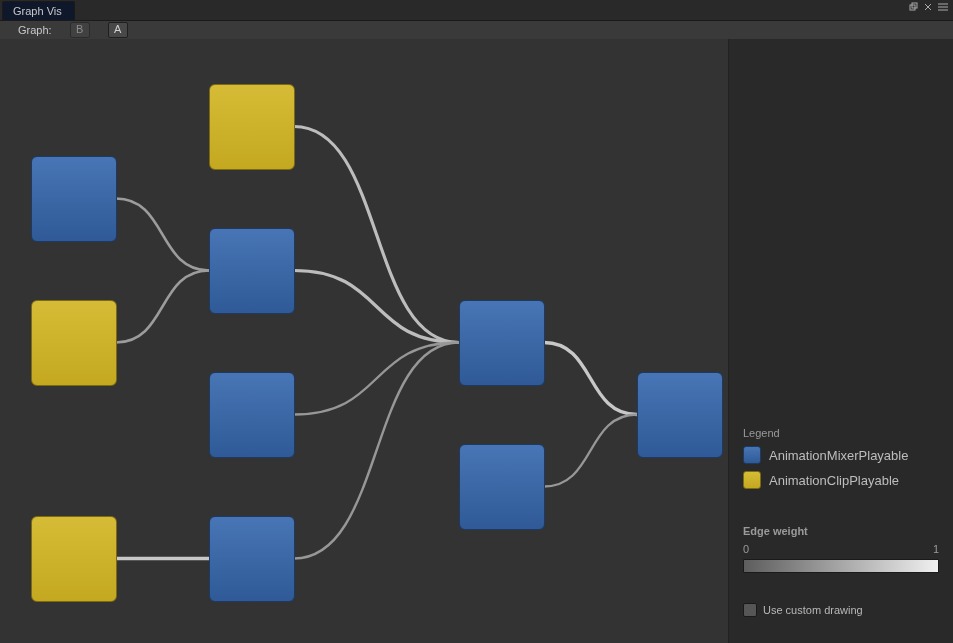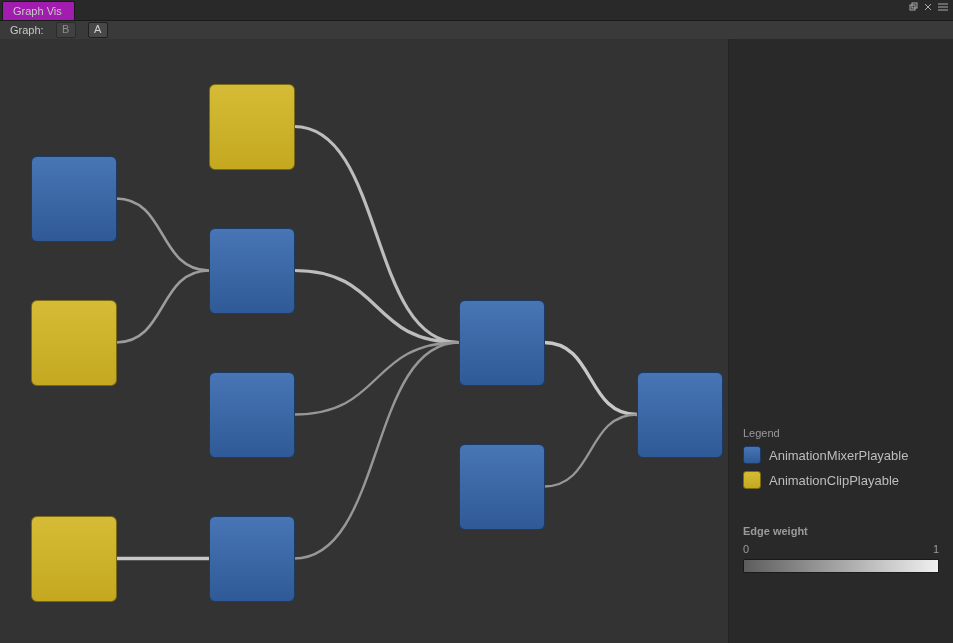--- a/index.html
+++ b/index.html
@@ -1,21 +1,21 @@
 <!DOCTYPE html>
 <html><head>
 <meta charset="utf-8">
 <style>
 html,body{margin:0;padding:0;width:953px;height:643px;background:#292929;font-family:Arial,Helvetica,sans-serif;font-size:11px;color:#b8b8b8;overflow:hidden;-webkit-font-smoothing:antialiased}
 .window{position:relative;width:953px;height:643px}
 .tab-bar{height:20px;background:#292929;display:flex;align-items:flex-end;position:relative}
-.tab{background:#a21caf;border:1px solid #1a1a1a;border-bottom:none;border-top-left-radius:2px;border-top-right-radius:2px;padding:2px 12px 2px 10px;color:#c8c8c8;font-size:11px;margin-left:2px;height:14px;line-height:14px}
+.tab{background:#0f172a;border:1px solid #1a1a1a;border-bottom:none;border-top-left-radius:2px;border-top-right-radius:2px;padding:2px 12px 2px 10px;color:#c8c8c8;font-size:11px;margin-left:2px;height:14px;line-height:14px}
 .win-controls{position:absolute;right:4px;top:2px;display:flex;gap:4px}
 .win-controls svg{display:block}
-.toolbar{height:18px;background:#3a3a3a;border-top:1px solid #1a1a1a;border-bottom:1px solid #1a1a1a;display:flex;align-items:center;padding-left:10px;gap:12px}
+.toolbar{height:18px;background:#3a3a3a;border-top:1px solid #1a1a1a;border-bottom:1px solid #1a1a1a;display:flex;align-items:center;padding-left:18px;gap:18px}
 .toolbar-label{color:#c8c8c8}
 .toolbar-btn{background:#484848;border:1px solid #1f1f1f;color:#d0d0d0;font-size:11px;height:14px;line-height:12px;padding:0 4px;border-radius:2px;min-width:10px;text-align:center;cursor:pointer}
 .toolbar-btn.inactive{opacity:.55}
 .content{position:absolute;left:0;top:39px;right:0;bottom:0}
 .canvas{position:absolute;left:0;top:0;width:728px;height:604px;background:#333333;border-right:1px solid #222}
 .side{position:absolute;left:729px;top:0;right:0;bottom:0;background:#292929;padding:0 14px}
 .edges{position:absolute;left:0;top:0;width:728px;height:604px;pointer-events:none}
 .node{position:absolute;width:84px;height:84px;border-radius:6px;cursor:move}
 .node.blue{background:linear-gradient(180deg,#4875b5 0%,#2f5a97 100%);border:1px solid #1c3a63}
 .node.yellow{background:linear-gradient(180deg,#d6bb36 0%,#c3a820 100%);border:1px solid #7b6a12}
@@ -105,15 +105,19 @@
         <span class="legend-lbl">AnimationClipPlayable</span>
       </div>
 
       <div class="section-title">Edge weight</div>
       <div class="slider-row">
         <span>0</span>
         <span>1</span>
       </div>
       <div class="slider-track"></div>
 
+      <div class="check-row">
+        <span class="check"></span>
+        <span>Use custom drawing</span>
+      </div>
     </div>
   </div>
 </div>
 
 </body></html>

